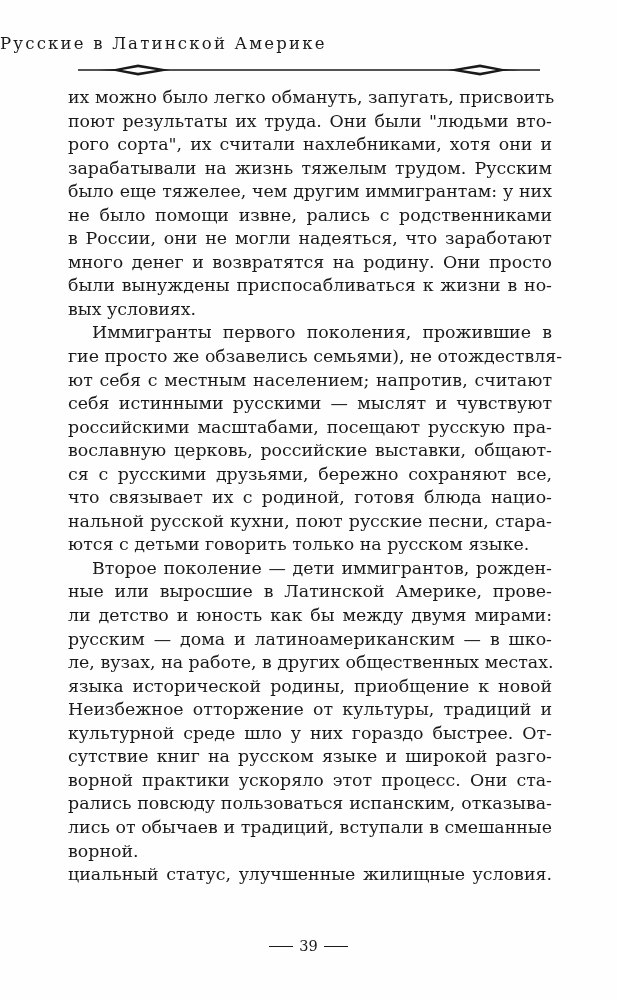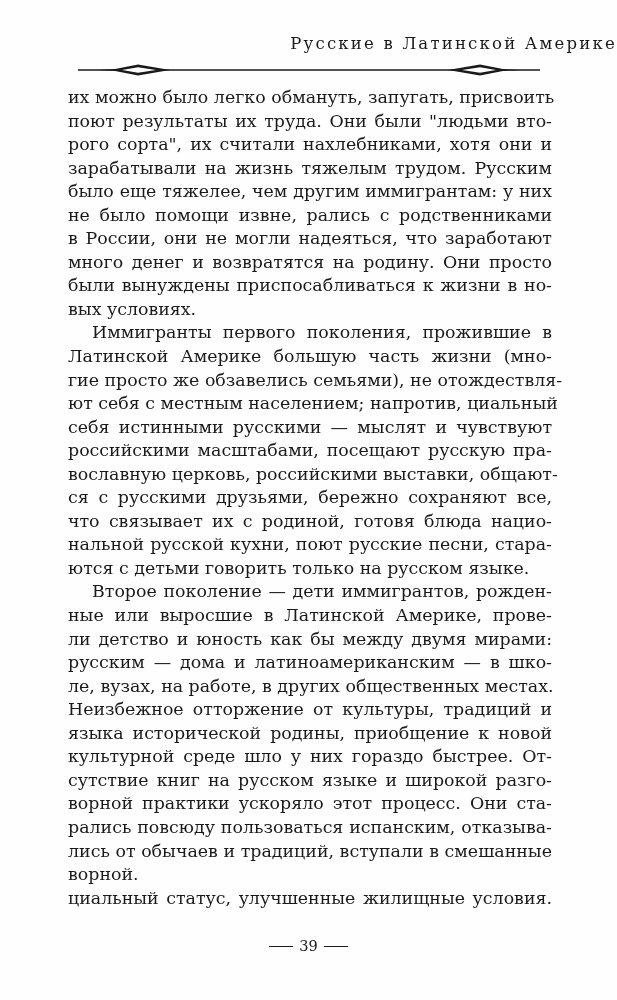--- a/index.html
+++ b/index.html
@@ -18,21 +18,21 @@
       position: absolute;
       left: 0; top: 0;
       width: 617px; height: 1000px;
       background: #fefefe;
     }
     .running-head {
       position: absolute;
       top: 34px;
       left: 0;
       width: 617px;
-      text-align: right;
+      text-align: left;
       font-family: "DejaVu Serif", serif;
       font-size: 16.5px;
       letter-spacing: 2.2px;
       color: #1a1a1a;
     }
     .ornament {
       position: absolute;
       left: 78px;
       top: 62px;
       width: 462px;
@@ -108,37 +108,36 @@
       <span class="line">поют результаты их труда. Они были "людьми вто-</span>
       <span class="line">рого сорта", их считали нахлебниками, хотя они и</span>
       <span class="line">зарабатывали на жизнь тяжелым трудом. Русским</span>
       <span class="line">было еще тяжелее, чем другим иммигрантам: у них</span>
       <span class="line">не было помощи извне, рались с родственниками</span>
       <span class="line">в России, они не могли надеяться, что заработают</span>
       <span class="line">много денег и возвратятся на родину. Они просто</span>
       <span class="line">были вынуждены приспосабливаться к жизни в но-</span>
       <span class="line last">вых условиях.</span>
       <span class="line indent">Иммигранты первого поколения, прожившие в</span>
-      <span class="line">Латинской Америке большую часть жизни (мно-</span>
       <span class="line">гие просто же обзавелись семьями), не отождествля-</span>
-      <span class="line">ют себя с местным населением; напротив, циальный</span>
+      <span class="line">ют себя с местным населением; напротив, считают</span>
       <span class="line">себя истинными русскими — мыслят и чувствуют</span>
       <span class="line">российскими масштабами, посещают русскую пра-</span>
-      <span class="line">вославную церковь, российскими выставки, общают-</span>
+      <span class="line">вославную церковь, российские выставки, общают-</span>
       <span class="line">ся с русскими друзьями, бережно сохраняют все,</span>
       <span class="line">что связывает их с родиной, готовя блюда нацио-</span>
       <span class="line">нальной русской кухни, поют русские песни, стара-</span>
       <span class="line last">ются с детьми говорить только на русском языке.</span>
       <span class="line indent">Второе поколение — дети иммигрантов, рожден-</span>
       <span class="line">ные или выросшие в Латинской Америке, прове-</span>
       <span class="line">ли детство и юность как бы между двумя мирами:</span>
       <span class="line">русским — дома и латиноамериканским — в шко-</span>
       <span class="line">ле, вузах, на работе, в других общественных местах.</span>
+      <span class="line">языка исторической родины, приобщение к новой</span>
       <span class="line">Неизбежное отторжение от культуры, традиций и</span>
-      <span class="line">языка исторической родины, приобщение к новой</span>
       <span class="line">культурной среде шло у них гораздо быстрее. От-</span>
       <span class="line">сутствие книг на русском языке и широкой разго-</span>
       <span class="line">ворной практики ускоряло этот процесс. Они ста-</span>
       <span class="line">рались повсюду пользоваться испанским, отказыва-</span>
       <span class="line">лись от обычаев и традиций, вступали в смешанные</span>
       <span class="line last">ворной.</span>
       <span class="line">циальный статус, улучшенные жилищные условия.</span>
     </div>
 
   <div class="folio">

